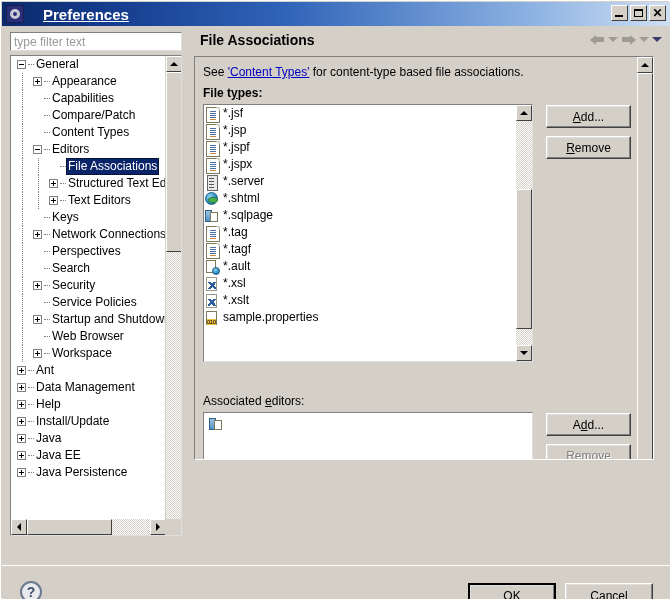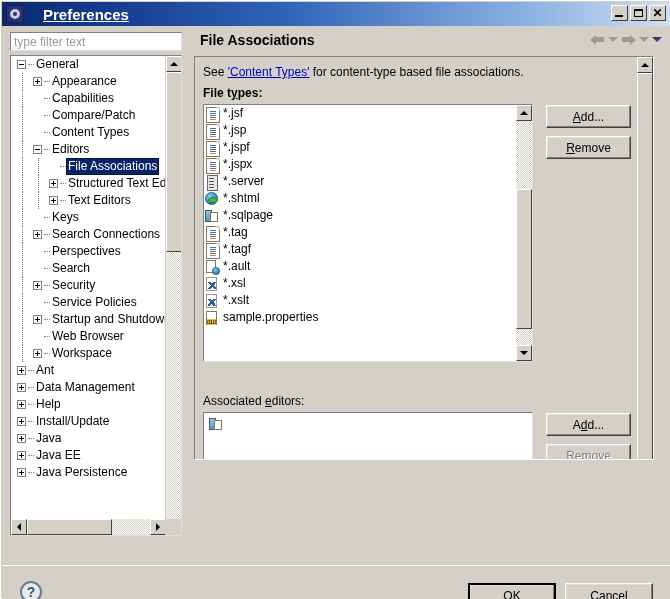--- a/index.html
+++ b/index.html
@@ -598,21 +598,21 @@
             <div style="width: 22px; flex: 0 0 auto;"></div>
             <div class="tspacer"></div>
             <div class="tdash"></div>
             <span class="tlabel">Keys</span>
           </div>
           <div class="tnode">
             <div class="tdots" style="left: 11px;"></div>
             <div style="width: 22px; flex: 0 0 auto;"></div>
             <div class="texp plus"></div>
             <div class="tdash"></div>
-            <span class="tlabel">Search Connections</span>
+            <span class="tlabel">Network Connections</span>
           </div>
           <div class="tnode">
             <div class="tdots" style="left: 11px;"></div>
             <div style="width: 22px; flex: 0 0 auto;"></div>
             <div class="tspacer"></div>
             <div class="tdash"></div>
             <span class="tlabel">Perspectives</span>
           </div>
           <div class="tnode">
             <div class="tdots" style="left: 11px;"></div>

